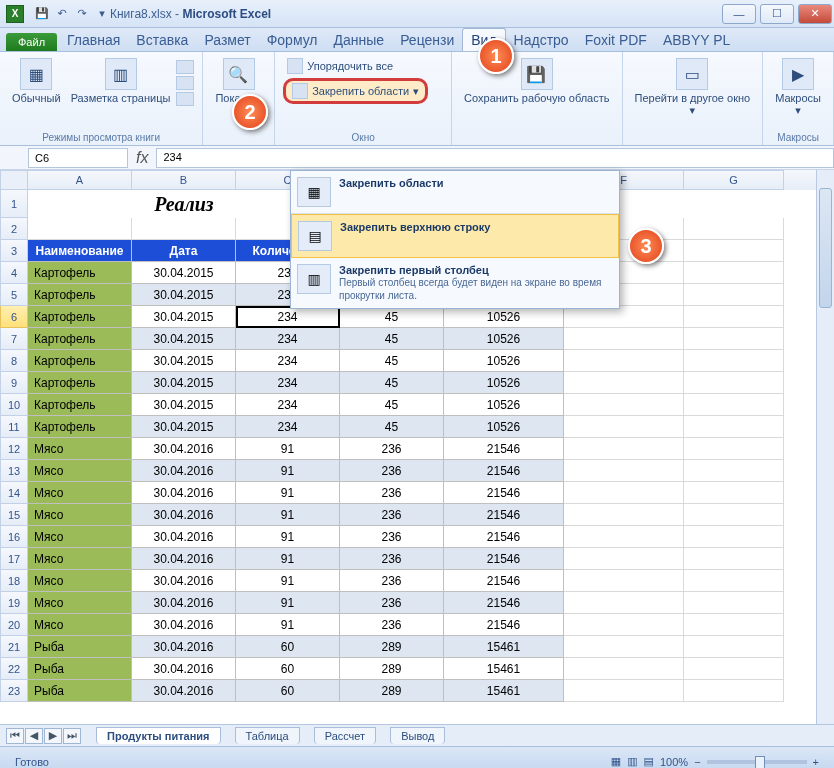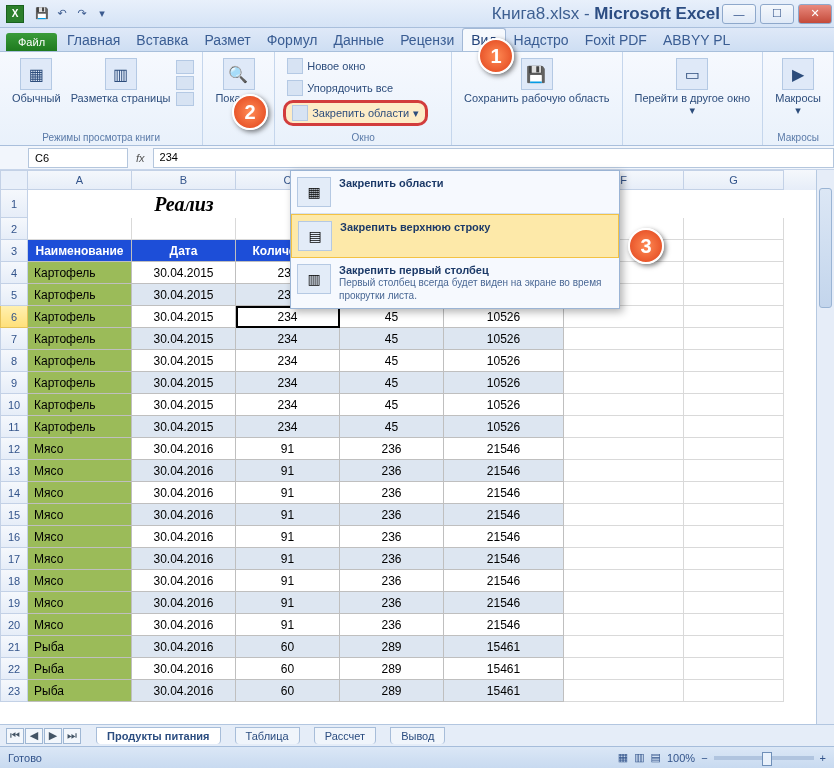--- a/index.html
+++ b/index.html
@@ -3,21 +3,21 @@
 <meta charset="utf-8">
 <style>
   * { box-sizing: border-box; margin: 0; padding: 0; font-family: "Segoe UI", Tahoma, sans-serif; }
   body { background: #fff; width: 834px; height: 768px; overflow: hidden; position: relative; }
 
   
   .titlebar { height: 28px; background: linear-gradient(#e8f0fb,#d5e3f6); border-bottom:1px solid #a9bfdc; display:flex; align-items:center; }
   .sys-icon { width:18px; height:18px; margin:0 6px; background:#2b7f2b; border:1px solid #19611f; display:flex; align-items:center; justify-content:center; color:#fff; font-size:10px; font-weight:bold;}
   .qa-icons { display:flex; gap:4px; margin-left:4px;}
   .qa-icons span{width:16px;height:16px;display:inline-flex;align-items:center;justify-content:center;font-size:11px;color:#3b5a8f;}
-  .title { flex:1; text-align:right; font-size:17px; color:#3d5f91;}
+  .title { flex:1; text-align:left; font-size:12px; color:#3d5f91;}
   .title b{color:#2c4d82;}
   .winbtns{display:flex;}
   .winbtn{width:34px;height:20px;margin:0 2px;background:linear-gradient(#f5f8fc,#dfe9f7);border:1px solid #8ea8cb;border-radius:3px;display:flex;align-items:center;justify-content:center;font-size:11px;color:#33548b;}
   .winbtn.close{background:linear-gradient(#e98a7e,#c44a3a);color:#fff;}
 
   
   .ribbon-tabs{height:24px;background:linear-gradient(#dfe9f8,#cedef3);display:flex;align-items:flex-end;padding-left:6px;border-bottom:1px solid #a8bfdb;}
   .file-tab{background:linear-gradient(#3a9b3a,#1f7a1f);color:#fff;padding:3px 12px;font-size:11px;border-radius:3px 3px 0 0;margin-right:2px;}
   .tab{padding:3px 8px;font-size:14px;color:#3a5d93;cursor:pointer;}
   .tab.active{background:#f6f9fd;border:1px solid #a2b8d6;border-bottom:none;border-radius:3px 3px 0 0;color:#24447a;}
@@ -30,21 +30,21 @@
   .bigbtn .icn{width:32px;height:32px;background:#dfe9f8;border:1px solid #b4c9e4;margin-bottom:2px;display:flex;align-items:center;justify-content:center;font-size:16px;}
   .row{display:flex;gap:2px;}
   .smallbtn{font-size:11px;color:#2d4d7c;padding:2px 4px;display:flex;align-items:center;gap:4px;}
   .smallbtn .si{width:16px;height:16px;background:#d7e3f3;border:1px solid #b4c9e4;display:inline-block;}
 
   .freeze-btn{border:3px solid #d23c3c;border-radius:10px;padding:2px 6px;background:#fdecc7;}
 
   
   .namebox-row{height:24px;border-bottom:1px solid #c7d5ea;display:flex;align-items:center;background:#f2f6fc;}
   .namebox{width:100px;height:20px;border:1px solid #b4c6dd;background:#fff;margin-left:28px;font-size:11px;padding:2px 6px;display:flex;align-items:center;}
-  .fx{margin:0 8px;font-size:11px;color:#555;font-style:italic;}
+  .fx{margin:0 8px;font-size:16px;color:#555;font-style:italic;}
   .formula{flex:1;height:20px;border:1px solid #b4c6dd;background:#fff;font-size:11px;padding:2px 6px;}
 
   
   .grid-area{position:relative;}
   .colhead{display:flex;height:20px;background:linear-gradient(#f5f8fc,#e6edf8);}
   .rowhead-corner{width:28px;border:1px solid #c3d1e6;background:#e9f0fa;}
   .colcell{border:1px solid #c3d1e6;border-left:none;text-align:center;font-size:11px;color:#33548b;display:flex;align-items:center;justify-content:center;}
   .col-A{width:104px;} .col-B{width:104px;} .col-C{width:104px;} .col-D{width:104px;} .col-E{width:120px;} .col-F{width:120px;} .col-G{width:100px;}
 
   .rows{}
@@ -72,21 +72,21 @@
   .callout{position:absolute;width:36px;height:36px;border-radius:50%;background:radial-gradient(#ff8b55,#e0411a);border:2px solid #fff;box-shadow:2px 2px 5px rgba(0,0,0,.5);color:#fff;font-size:20px;font-weight:bold;display:flex;align-items:center;justify-content:center;z-index:50;}
 
   
   .sheetbar{position:absolute;bottom:22px;left:0;right:0;height:22px;background:#e5edf8;border-top:1px solid #b2c6e0;display:flex;align-items:center;font-size:11px;}
   .sheet-nav{display:flex;margin-left:6px;}
   .sheet-nav span{width:18px;height:16px;border:1px solid #9fb7d4;background:#f3f7fc;margin-right:1px;display:flex;align-items:center;justify-content:center;color:#456;}
   .sheet-tab{padding:2px 10px;background:#f0f5fb;border:1px solid #a7bdd9;border-bottom:none;margin-left:14px;color:#2b4d80;border-radius:0 0 4px 4px;}
   .sheet-tab.active{background:#fff;font-weight:bold;}
 
   
-  .statusbar{position:absolute;bottom:0;left:0;right:0;height:22px;background:linear-gradient(#dbe7f6,#c8daf0);border-top:1px solid #a6bddb;display:flex;align-items:center;font-size:11px;color:#33548b;padding:0 8px;justify-content:space-between;}
+  .statusbar{position:absolute;bottom:0;left:0;right:0;height:22px;background:linear-gradient(#dbe7f6,#c8daf0);border-top:1px solid #a6bddb;display:flex;align-items:flex-end;font-size:11px;color:#33548b;padding:0 15px;justify-content:space-between;}
   .zoom{display:flex;align-items:center;gap:6px;}
   .zoom .slider{width:100px;height:4px;background:#b0c4df;position:relative;}
   .zoom .slider::after{content:"";position:absolute;left:48%;top:-4px;width:8px;height:12px;background:#e9f1fb;border:1px solid #6f8fb8;}
 
   .scroll-v{position:absolute;right:0;top:170px;bottom:44px;width:18px;background:#e6edf8;border-left:1px solid #b6c9e1;}
   .scroll-v .thumb{position:absolute;left:2px;right:2px;top:18px;height:120px;background:linear-gradient(#dce7f5,#c3d5ec);border:1px solid #9ab4d4;border-radius:3px;}
 </style>
 </head>
 <body>
 
@@ -148,24 +148,20 @@
       <span>Показать</span>
         <span>▾</span>
     </div>
     <div class="group-label"></div>
   </div>
 
   <div class="group" style="flex:1;align-items:flex-start">
     <div style="display:flex;flex-direction:column;gap:2px;">
       <div class="smallbtn">
           <span class="si"></span>
-          <span>Новое окно</span>
-        </div>
-      <div class="smallbtn">
-          <span class="si"></span>
           <span>Упорядочить все</span>
         </div>
       <div class="smallbtn freeze-btn">
           <span class="si"></span>
           <span>Закрепить области</span>
           <span>▾</span>
         </div>
     </div>
     <div class="group-label" style="align-self:center">Окно</div>
   </div>

